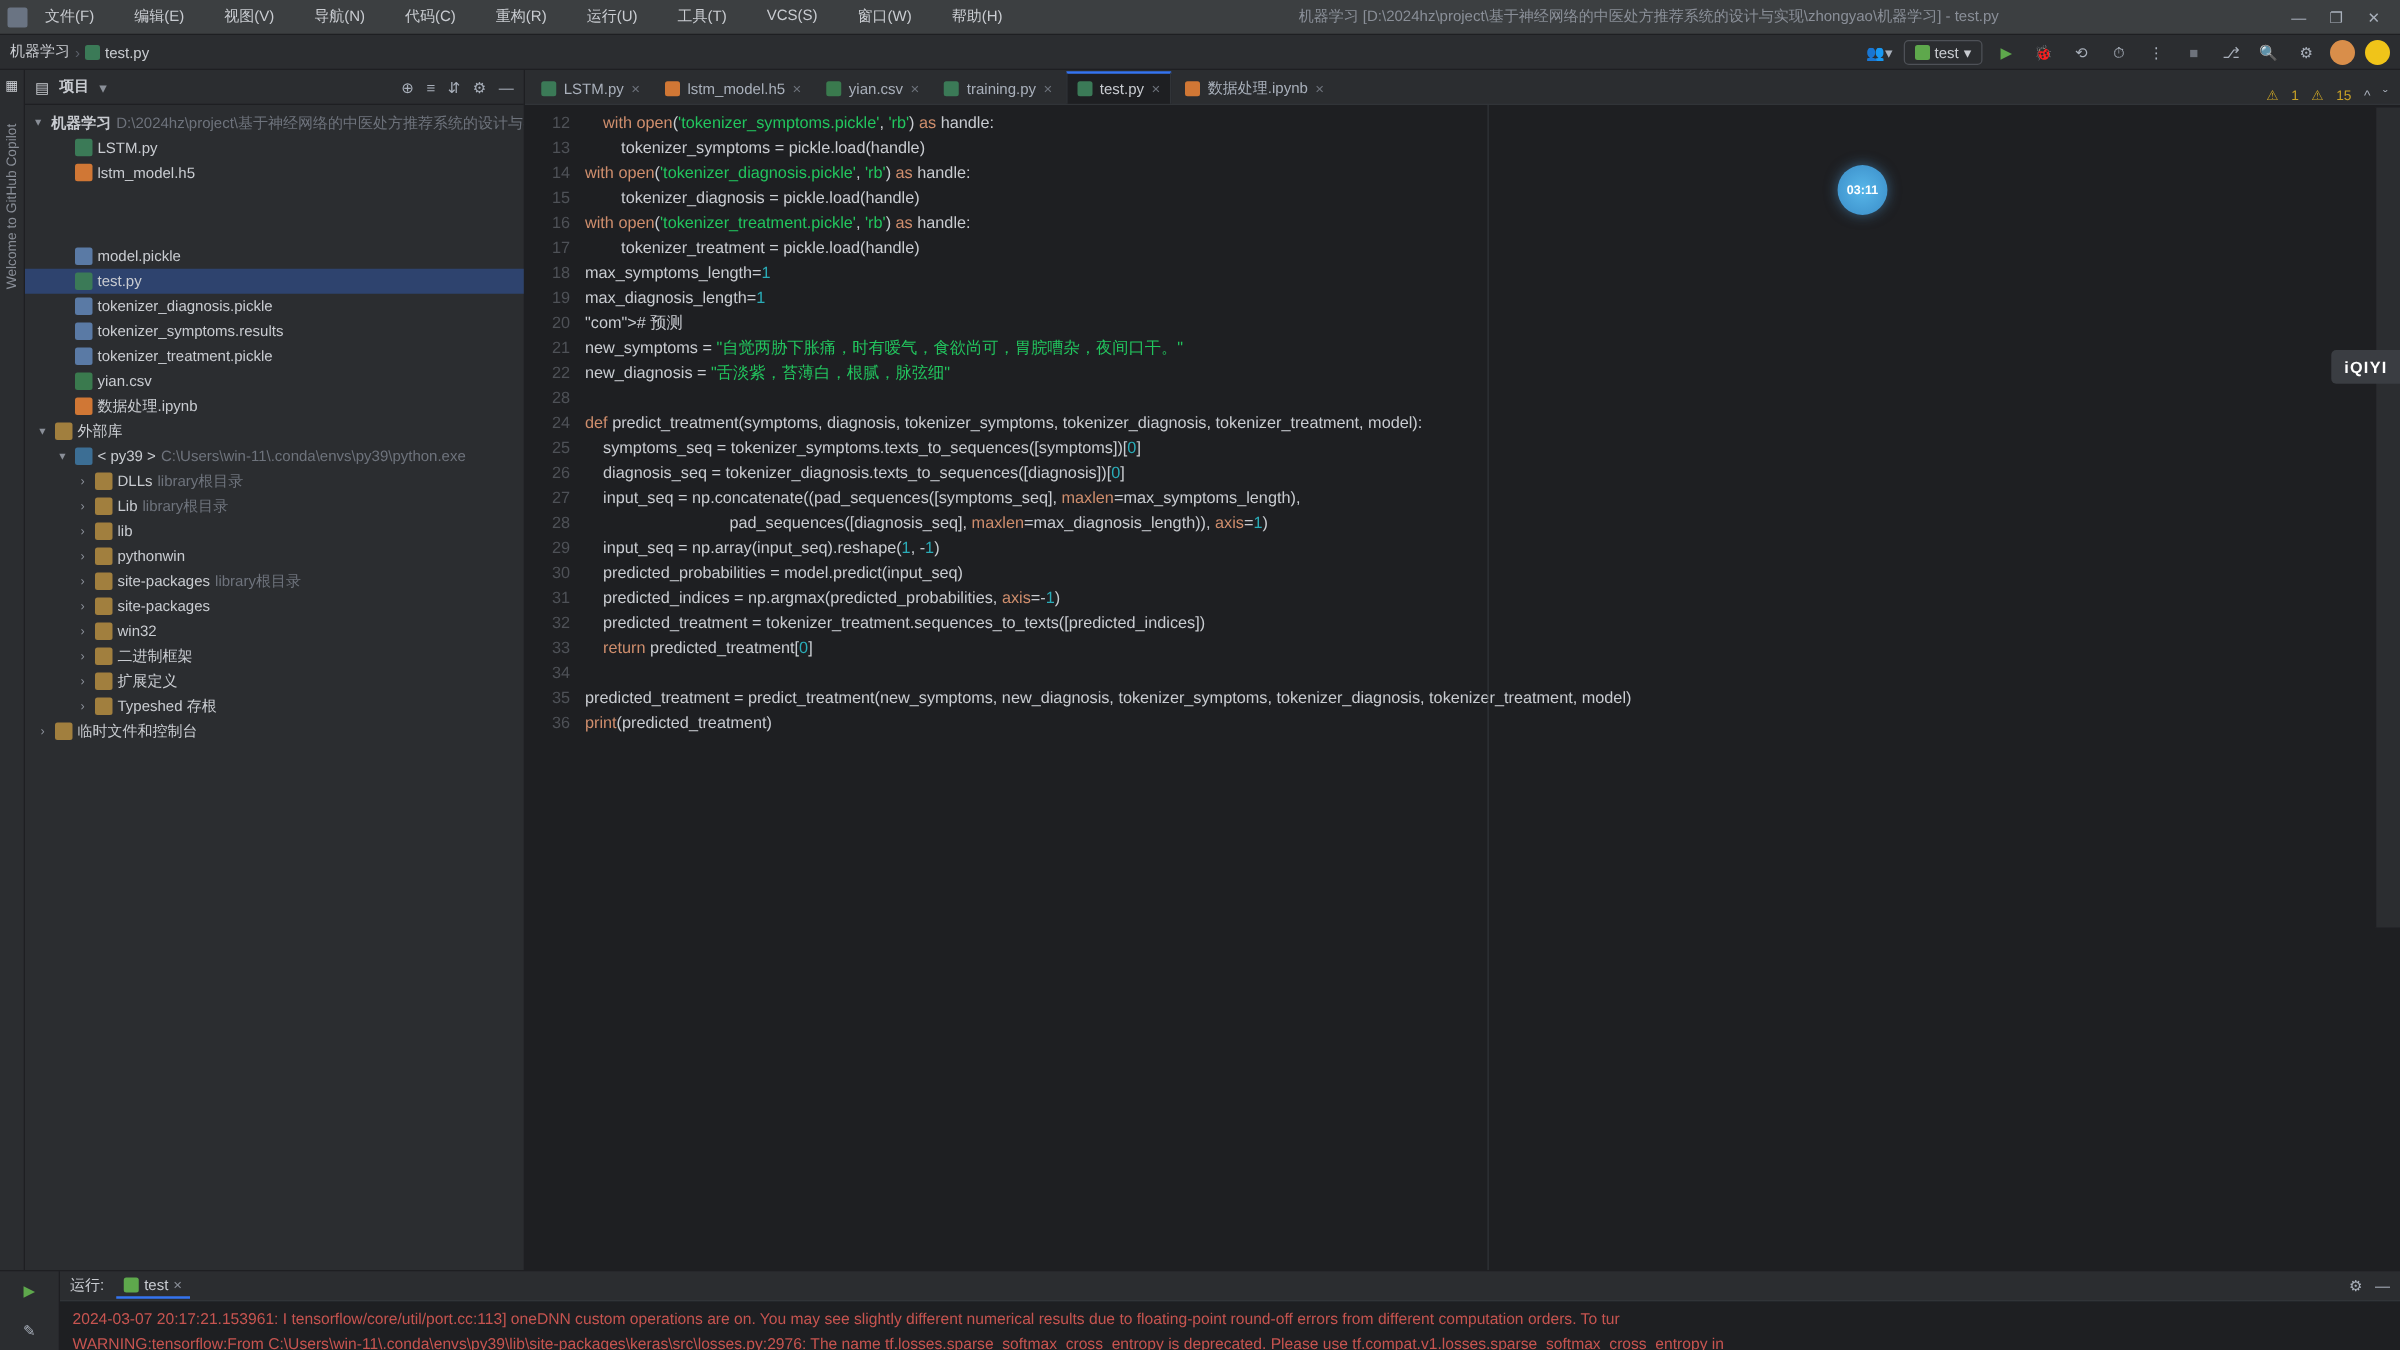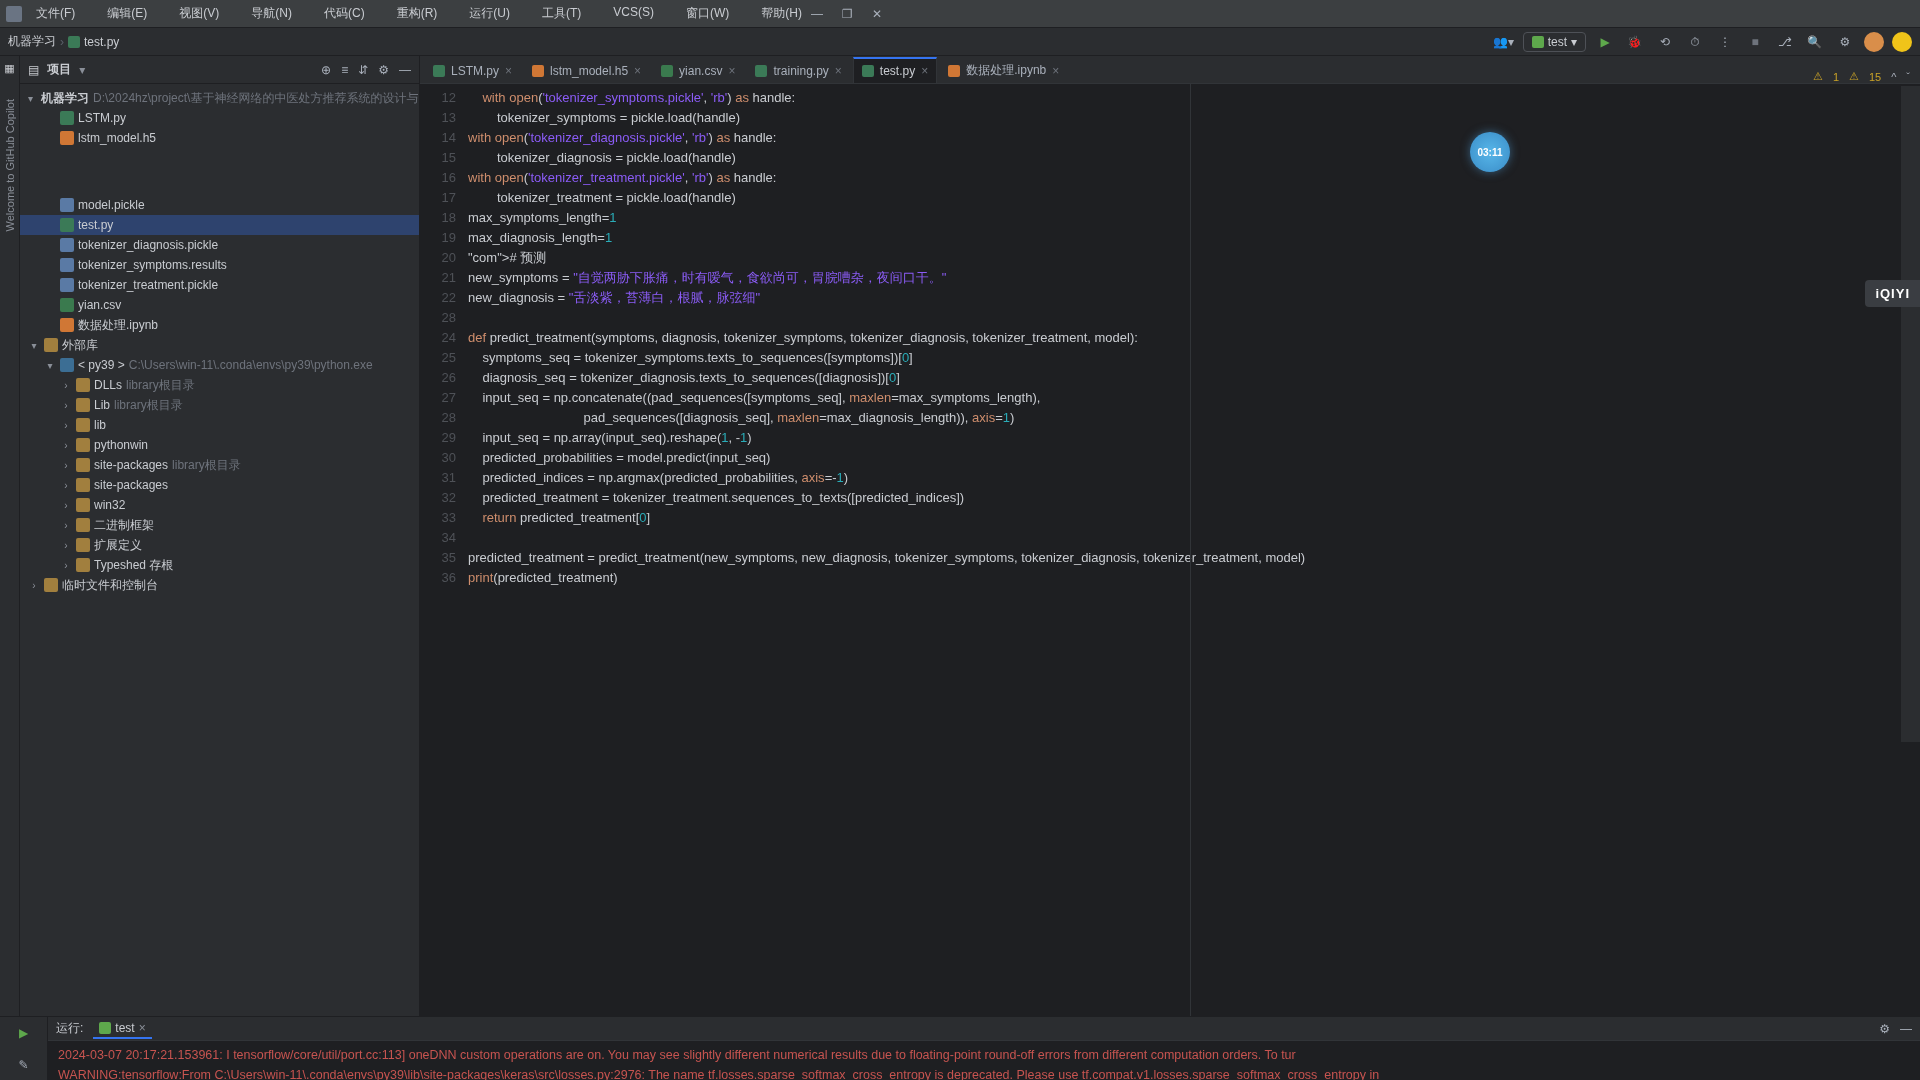--- a/index.html
+++ b/index.html
@@ -55,21 +55,21 @@
 .editor-area{flex:1;display:flex;flex-direction:column;background:#1e1f22;}
 .tabs{height:28px;display:flex;align-items:flex-end;border-bottom:1px solid #313438;background:#2b2d30;padding-left:4px;}
 .tab{height:26px;padding:0 8px;display:flex;align-items:center;gap:6px;font-size:12px;border:1px solid transparent;border-bottom:none;margin-right:2px;color:#a9b0bb;}
 .tab.active{background:#1e1f22;border-color:#313438;color:#c9ccd1;border-top:2px solid #3574f0;}
 .tab .tico{width:12px;height:12px;border-radius:2px;}
 .ed-insp{margin-left:auto;display:flex;align-items:center;gap:10px;padding:0 10px;font-size:11px;color:#a9b0bb;}
 .badge-y{color:#c9a227;}
 .editor-scroll{flex:1;display:flex;position:relative;font-family:"JetBrains Mono",Consolas,monospace;font-size:13px;line-height:20px;}
 .gutter{width:44px;text-align:right;padding:4px 8px 4px 0;color:#4e5157;user-select:none;}
 .code{flex:1;padding:4px 0 4px 4px;white-space:pre;overflow:auto;}
-.kw{color:#cf8e6d;} .str{color:#8b5cf6;} .num{color:#2aacb8;} .fname{color:#c9ccd1;}
+.kw{color:#cf8e6d;} .str{color:#22c55e;} .num{color:#2aacb8;} .fname{color:#c9ccd1;}
 .rmargin{position:absolute;top:0;bottom:0;left:770px;border-left:1px solid #313438;}
 
 
 .run-panel{height:296px;border-top:1px solid #1e1f22;display:flex;background:#1e1f22;}
 .run-panel-side{width:48px;background:#2b2d30;border-right:1px solid #1e1f22;display:flex;flex-direction:column;align-items:center;padding-top:6px;gap:12px;}
 .rps-ico{width:20px;height:20px;color:#a9b0bb;display:flex;align-items:center;justify-content:center;}
 .rps-green{color:#5ea84c;}
 .run-panel-main{flex:1;display:flex;flex-direction:column;}
 .run-tabs{height:24px;display:flex;align-items:center;padding:0 8px;gap:10px;border-bottom:1px solid #313438;background:#2b2d30;}
 .run-tabs .rtab{display:flex;align-items:center;gap:4px;font-size:12px;padding:2px 6px;}
@@ -95,20 +95,21 @@
       <span>视图(V)</span>
       <span>导航(N)</span>
       <span>代码(C)</span>
       <span>重构(R)</span>
       <span>运行(U)</span>
       <span>工具(T)</span>
       <span>VCS(S)</span>
       <span>窗口(W)</span>
       <span>帮助(H)</span>
     </div>
+  <div class="tb-title">机器学习 [D:\2024hz\project\基于神经网络的中医处方推荐系统的设计与实现\zhongyao\机器学习] - test.py</div>
   <div class="tb-wbtns">
     <span>—</span>
     <span>❐</span>
     <span>✕</span>
   </div>
 </div>
 
 <div class="navrow">
   <div class="crumb">
     <span>机器学习</span>

